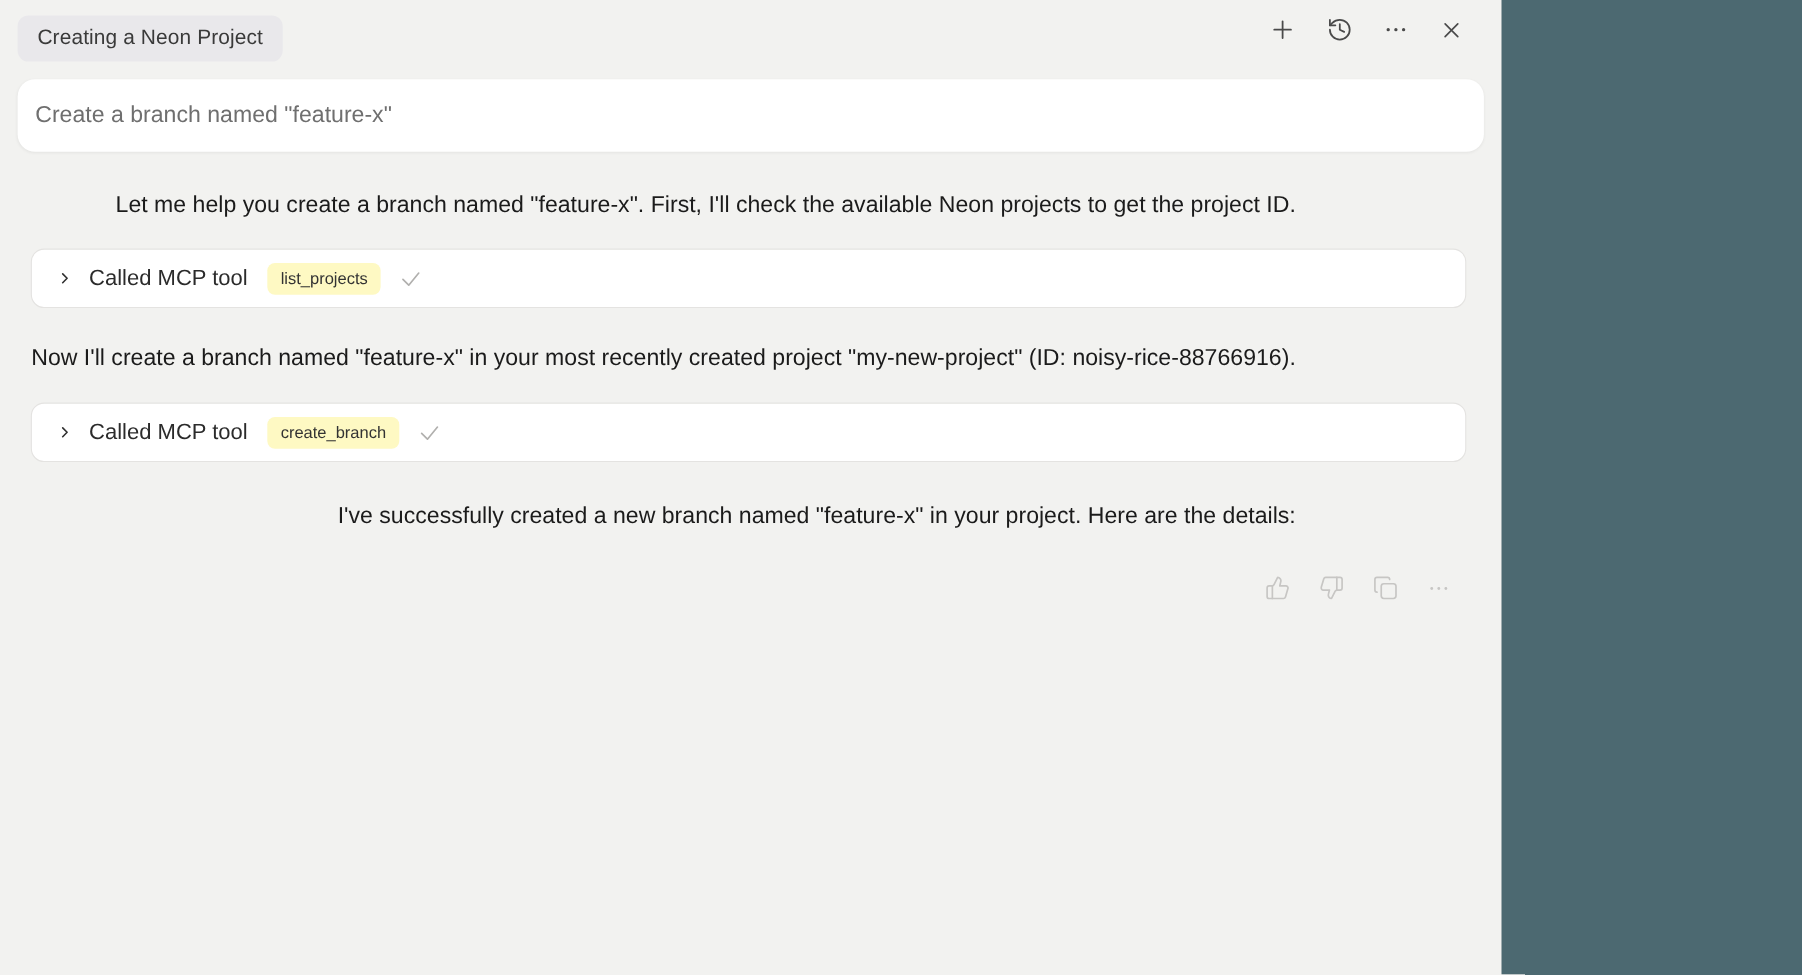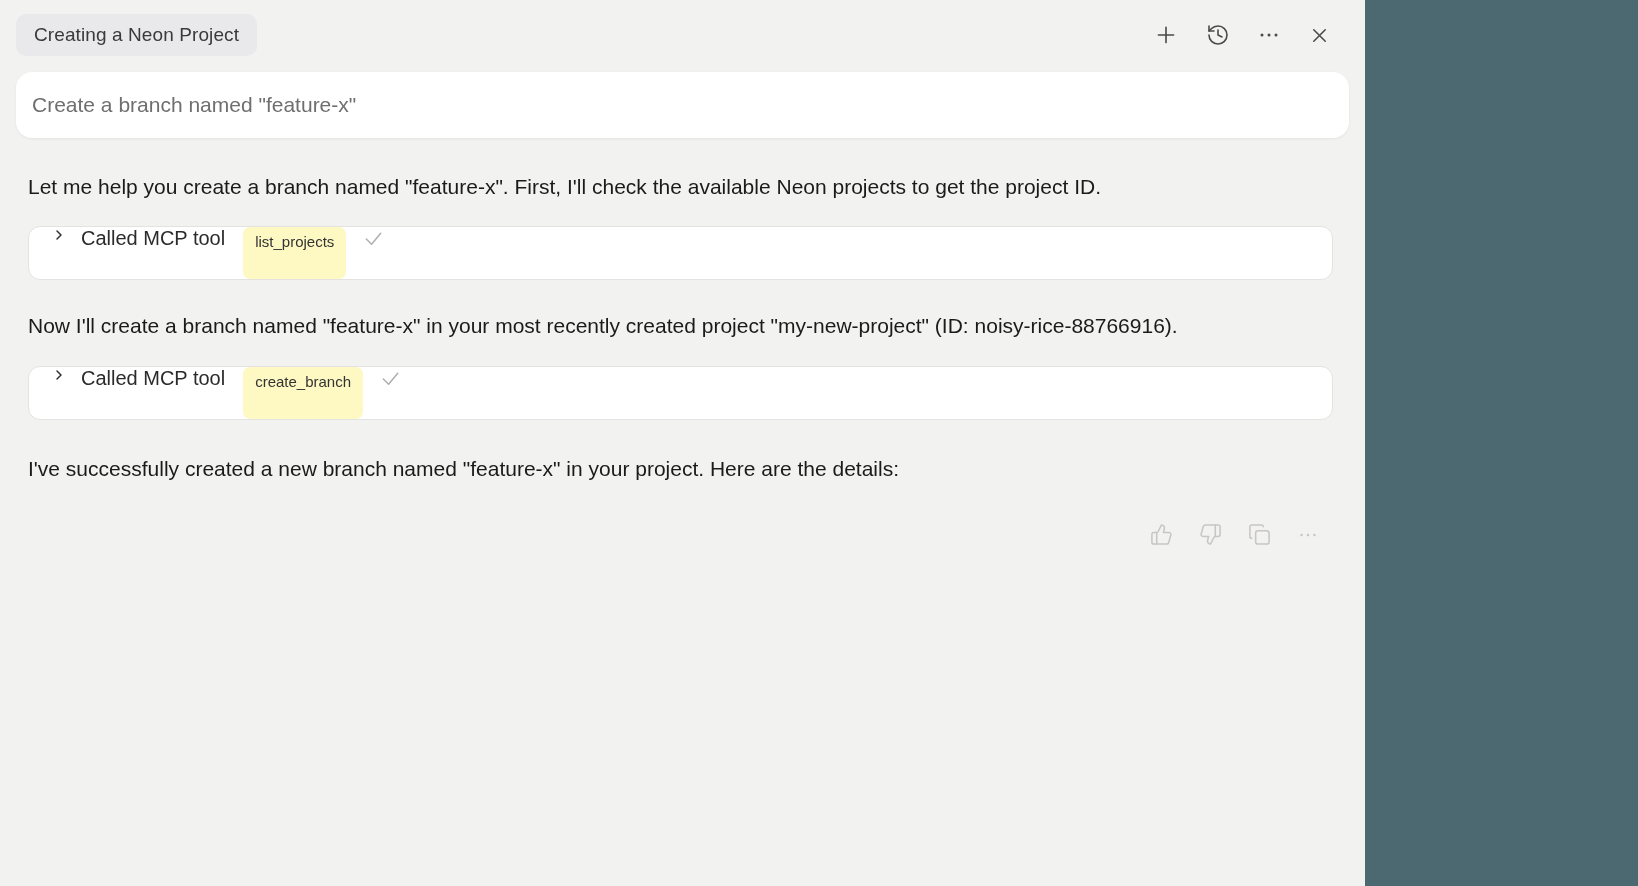--- a/index.html
+++ b/index.html
@@ -7,48 +7,48 @@
   body {
     display:flex;
     font-family:"Liberation Sans", sans-serif;
     background:#f2f2f0;
     overflow:hidden;
   }
 
   .chat-panel { width:1365px; min-width:1365px; height:886px; background:#f2f2f0; padding:0 16px; }
   .side-panel { flex:1; background:#4c6971; }
 
-  .chat-header { margin-top:14px; display:flex; justify-content:space-between; align-items:center; }
+  .chat-header { margin-top:14px; display:flex; justify-content:space-between; align-items:flex-start; }
   .title-pill {
     background:#e9e8eb; border-radius:10px; padding:0 18px; height:42px;
     display:inline-flex; align-items:center;
     font-size:19px; font-weight:500; color:#3a3a3a; letter-spacing:.1px; cursor:pointer;
   }
   .header-actions { display:flex; align-items:center; gap:27px; margin-right:18px; }
   .icon-btn { background:none; border:none; padding:0; cursor:pointer; color:#4a4a4a; display:flex; align-items:center; justify-content:center; }
   .icon-btn svg { display:block; }
 
   .user-message {
     margin-top:16px; height:66px; background:#ffffff; border-radius:16px;
     box-shadow:0 1px 3px rgba(0,0,0,.06);
     display:flex; align-items:center; padding:0 16px;
     font-size:21px; color:#6f6f6f; cursor:text;
   }
 
   .assistant { margin:0 16px 0 12px; }
-  .para { max-width:1150px; font-size:21px; line-height:36px; color:#1b1b1b; }
+  .para { max-width:1150px; font-size:21px; line-height:36px; color:#1b1b1b;text-align:right; }
   .p1 { margin-top:31px; }
   .p2 { margin-top:28px; }
   .p3 { margin-top:31px; }
   .p4 { margin-top:8px; }
 
   .tool-call {
     margin-top:21px; height:54px; background:#ffffff;
     border:1px solid #e4e3e1; border-radius:12px;
-    display:flex; padding:0 18px 0 22px; cursor:pointer;
+    display:flex; align-items:center; padding:0 18px 0 22px; cursor:pointer;
   }
   .tool-call.second { margin-top:22px; }
   .tool-call .chev { color:#2f2f2f; margin-right:14px; display:flex; }
   .tool-call .label { font-size:20px; color:#2b2b2b; margin-right:18px; }
   .tool-call .pill {
     background:#fef9c3; border-radius:7px; padding:6px 12px;
     font-size:15px; color:#333333; margin-right:16px;
   }
   .tool-call .check { color:#b1b0ae; display:flex; }
 

